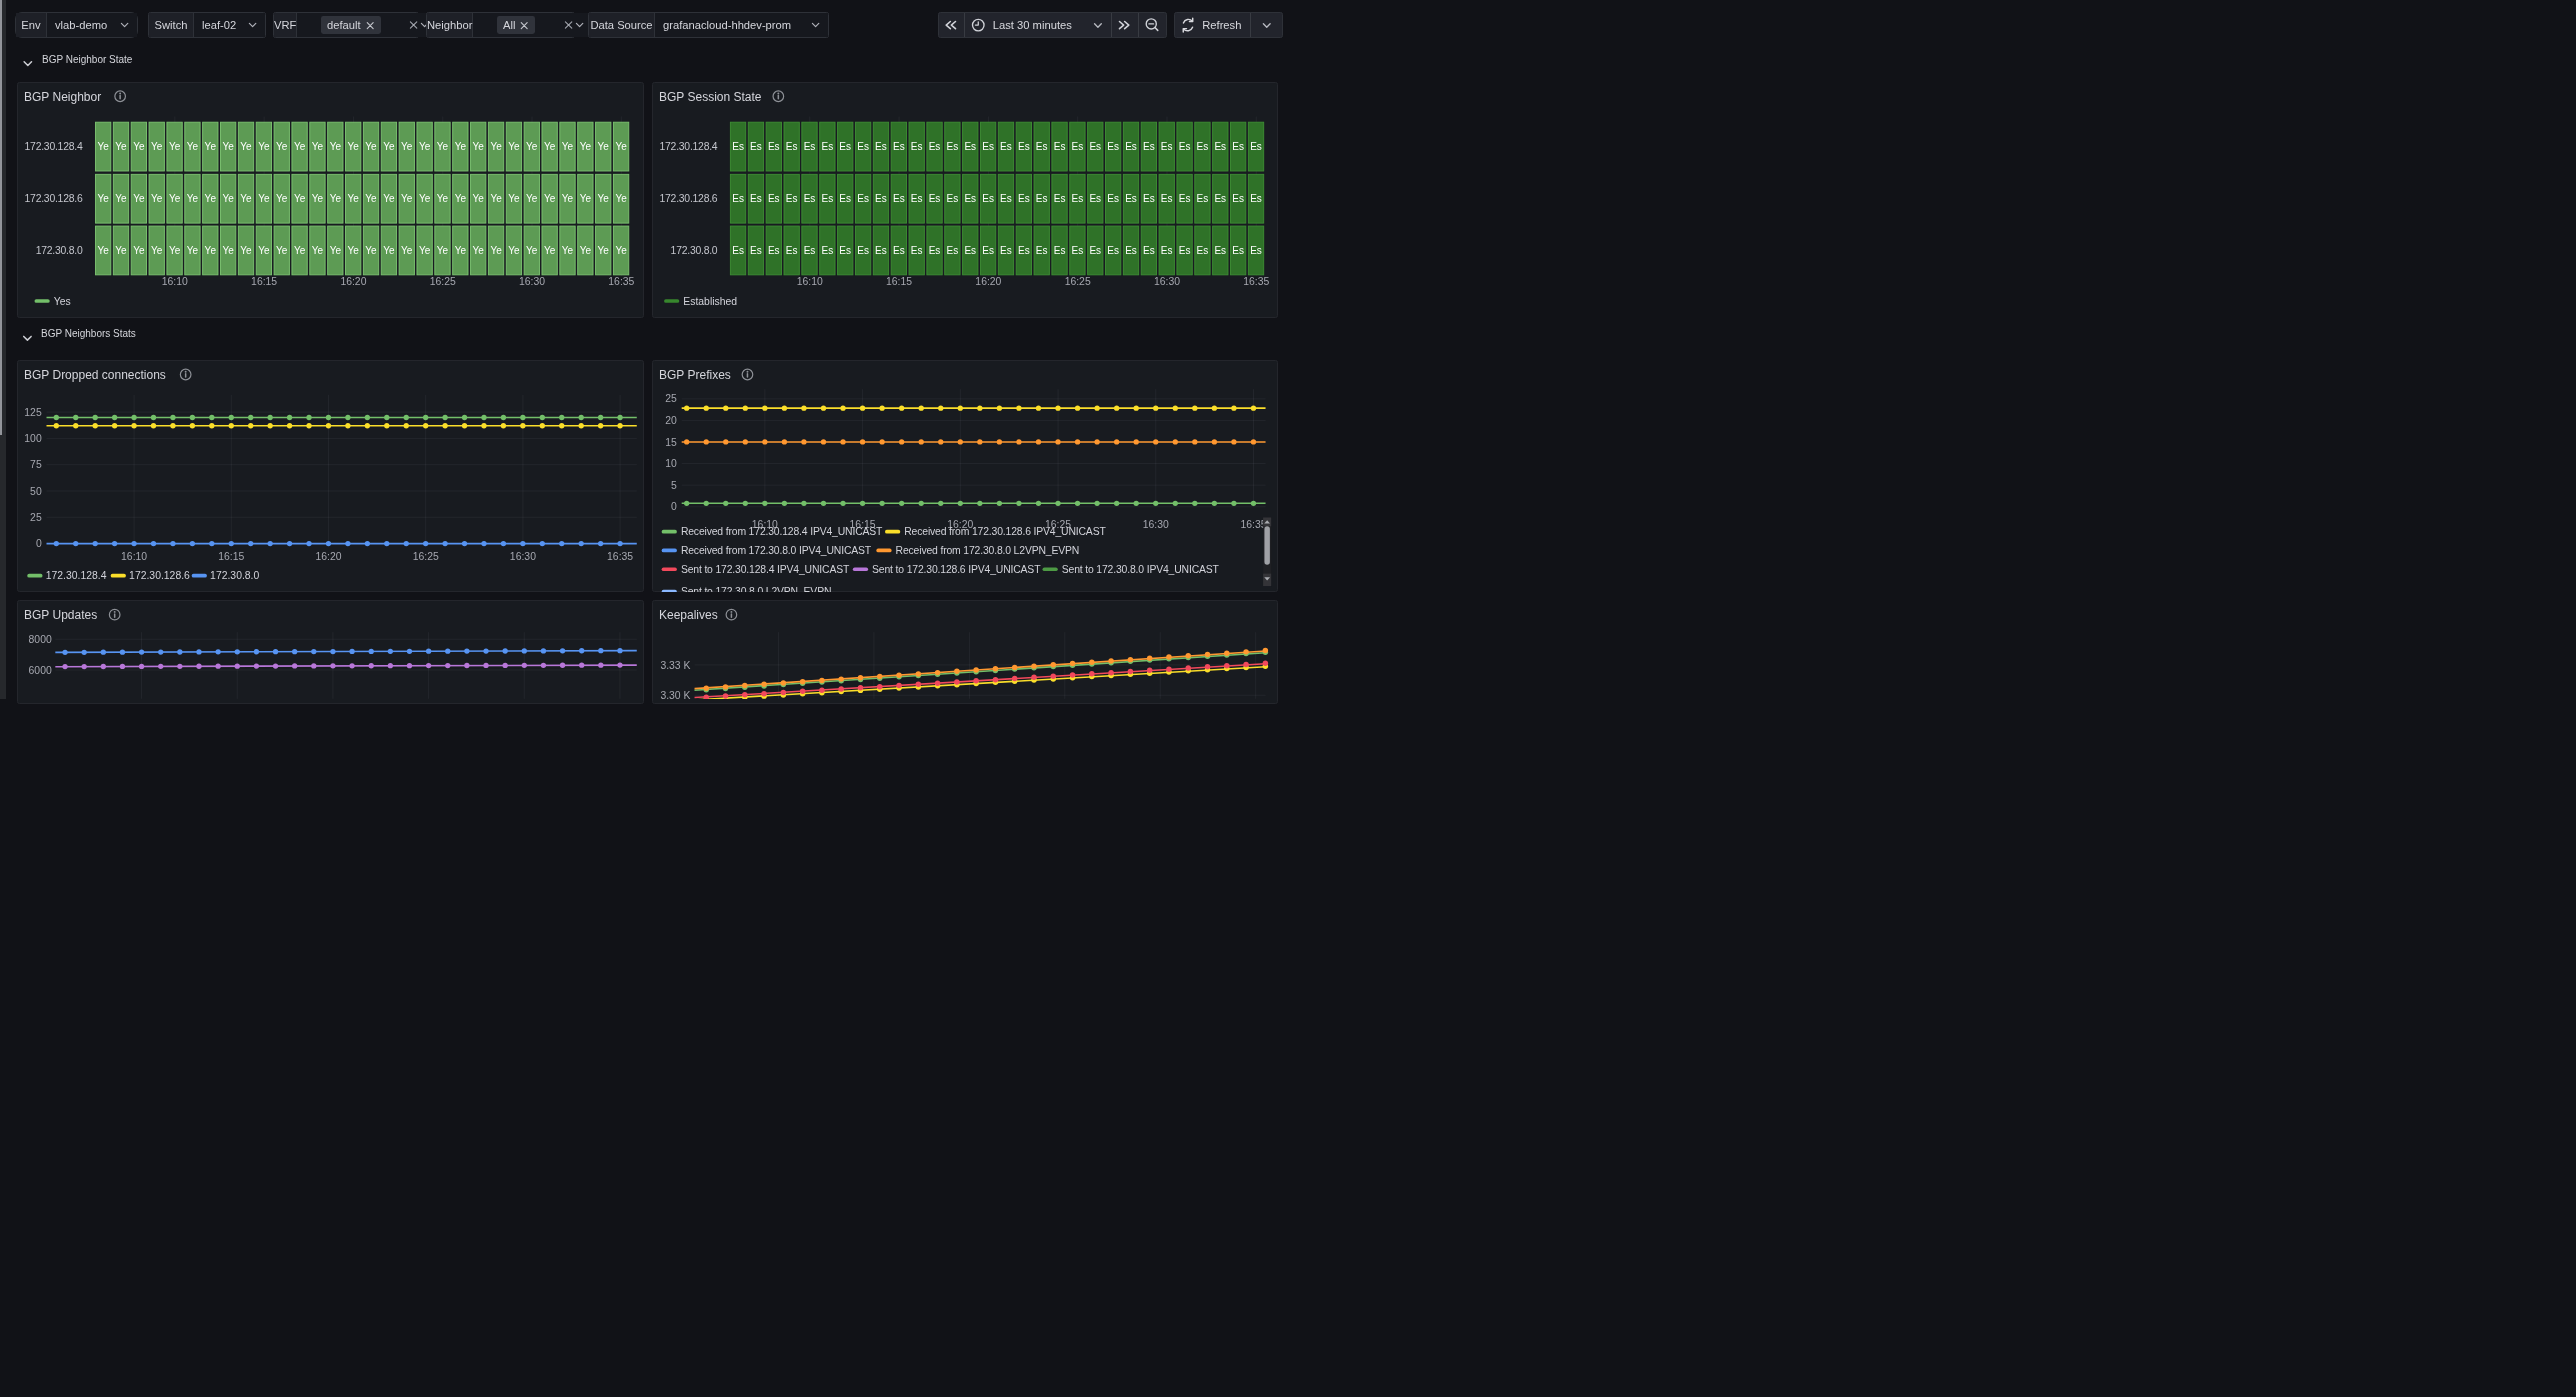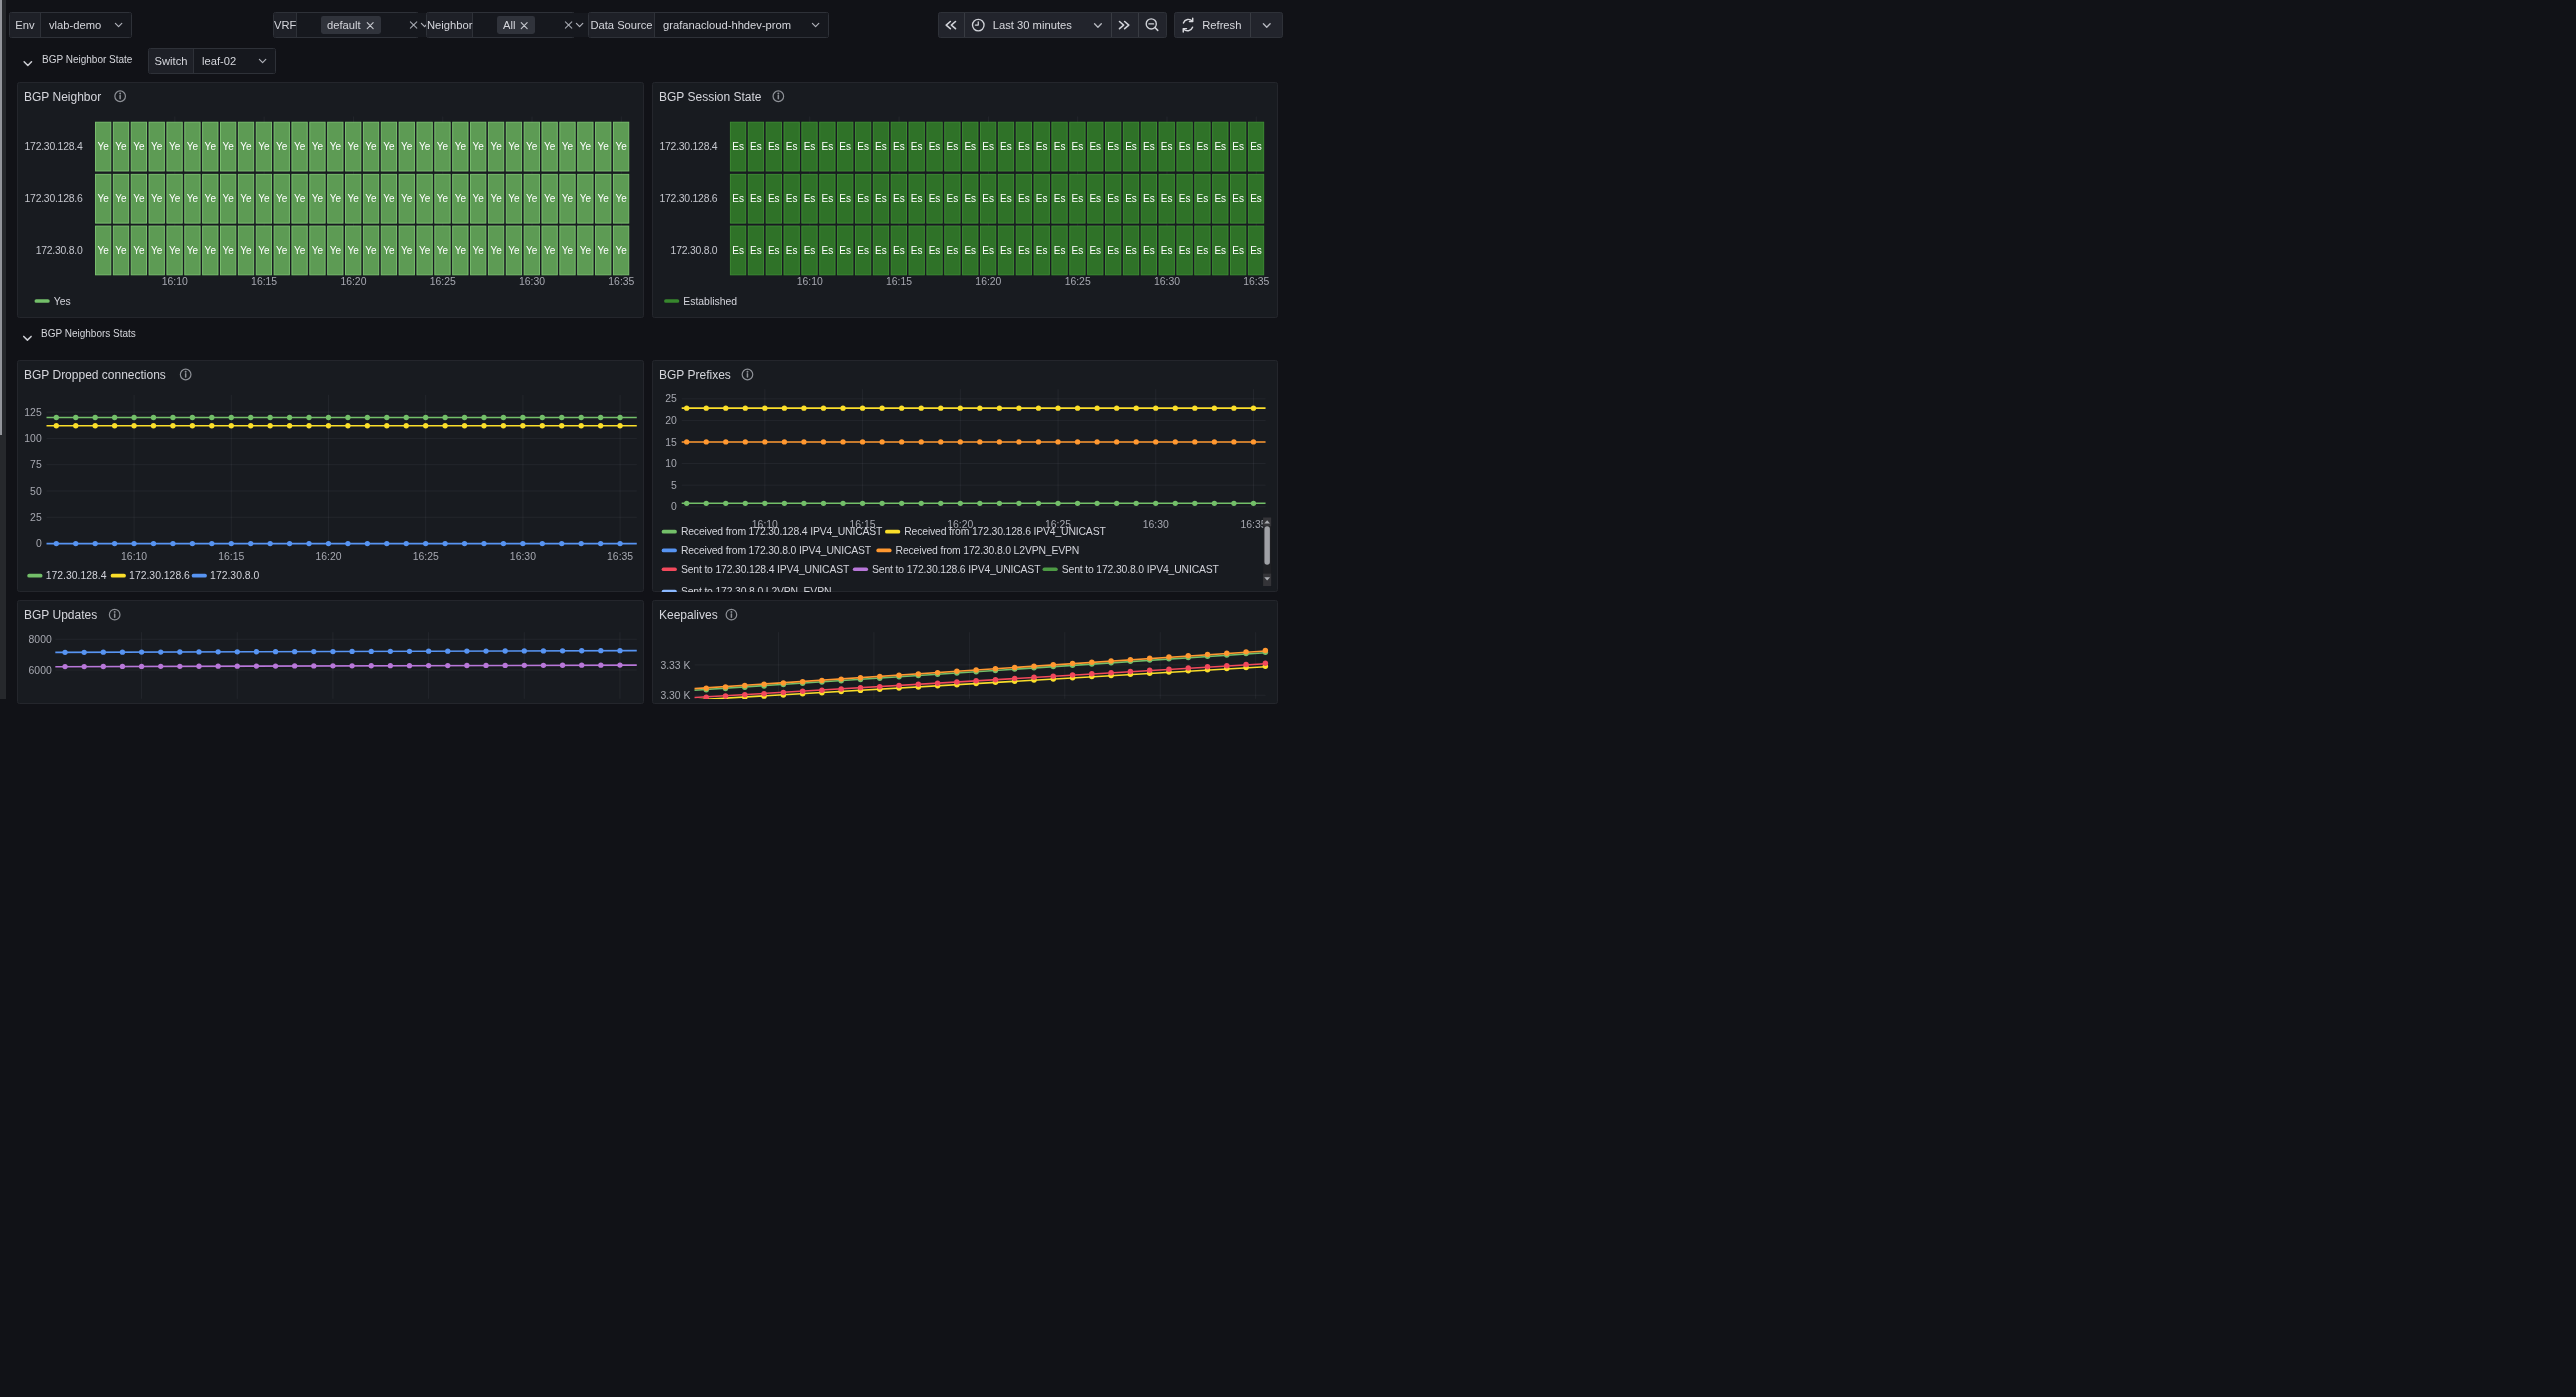--- a/index.html
+++ b/index.html
@@ -11,30 +11,30 @@
   .pill { position:absolute; top:12px; height:26px; border:0.8px solid #2e3138; border-radius:2.4px; display:flex; align-items:stretch; }
   .plabel { background:#1e2027; color:#d5d6dc; font-size:11.2px; display:flex; align-items:center; padding:0 6.4px; border-right:0.8px solid #2e3138; white-space:nowrap; }
   .pval { background:#16181e; color:#d5d6dc; font-size:11.2px; display:flex; align-items:center; padding:0 6.4px; white-space:nowrap; }
   .chip { background:#30333b; color:#d5d6dc; border-radius:2.4px; height:17.6px; display:flex; align-items:center; padding:0 5.6px; font-size:11.2px; margin:auto 16px; white-space:nowrap; }
   svg { display:block; }
 </style></head>
 <body>
 
 <div class="abs" style="left:0;top:0;width:6.4px;height:699px;background:#26282c;"></div>
 <div class="abs" style="left:0;top:0;width:2.4px;height:435px;background:#93959b;"></div>
-<div class="pill" style="left:9px;width:123px;">
+<div class="pill" style="left:15px;width:123px;border-radius:7px;">
     <div class="plabel" style="width:31px;justify-content:center;padding:0;">Env</div>
     <div class="pval" style="flex:1;padding-left:8px;">
       <span style="margin-right:6.4px;">vlab-demo</span>
       <svg width="11.2" height="11.2" style="margin-left:auto;" viewBox="0 0 14 14">
         <path d="M 3.0 5.5 L 7 9.5 L 11.0 5.5" stroke="#b0b2ba" stroke-width="1.5" fill="none" stroke-linecap="round" stroke-linejoin="round"></path>
       </svg>
     </div>
   </div>
-<div class="pill" style="left:148px;width:128px;margin-top:36px;">
+<div class="pill" style="left:148px;width:118px;">
     <div class="plabel" style="width:45px;justify-content:center;padding:0;">Switch</div>
     <div class="pval" style="flex:1;padding-left:8px;">
       <span style="margin-right:6.4px;">leaf-02</span>
       <svg width="11.2" height="11.2" style="margin-left:auto;" viewBox="0 0 14 14">
         <path d="M 3.0 5.5 L 7 9.5 L 11.0 5.5" stroke="#b0b2ba" stroke-width="1.5" fill="none" stroke-linecap="round" stroke-linejoin="round"></path>
       </svg>
     </div>
   </div>
 <div class="pill" style="left:273px;width:146px;">
     <div class="plabel" style="width:33px;justify-content:center;padding:0;">VRF</div>

